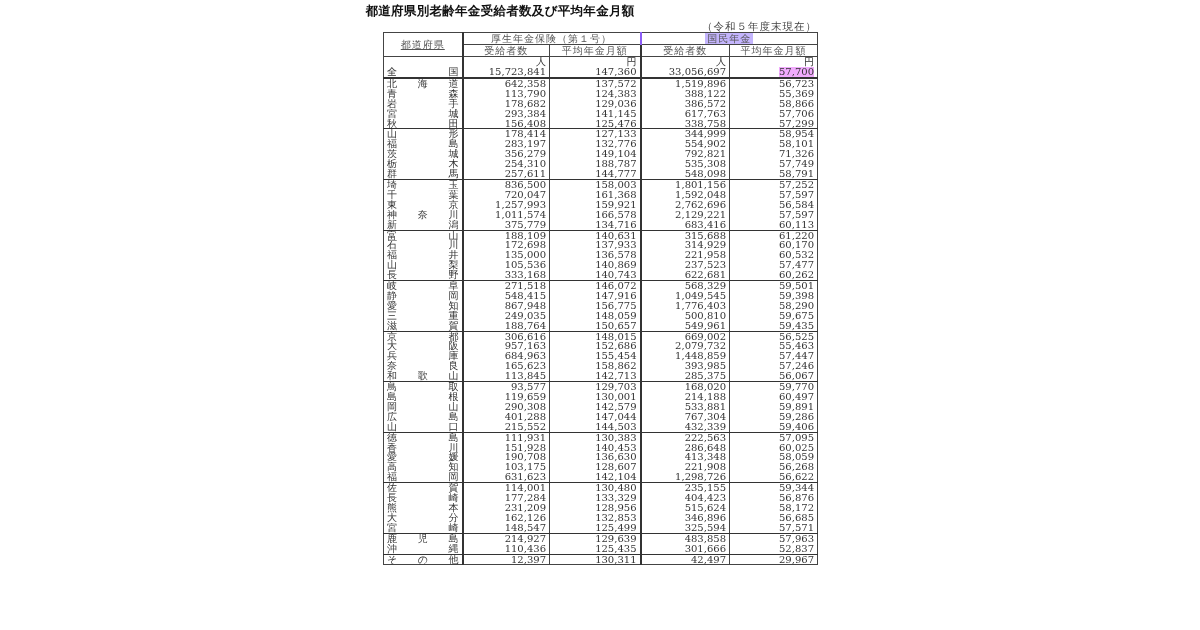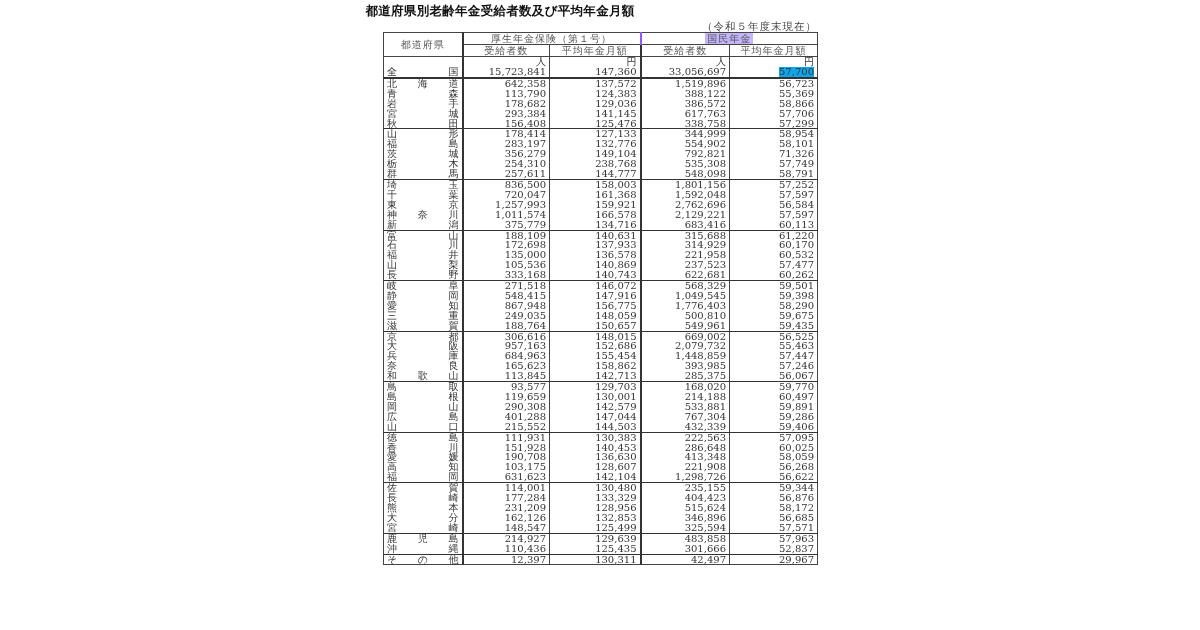--- a/index.html
+++ b/index.html
@@ -8,33 +8,33 @@
   .title { position:absolute; left:0; width:1000px; top:3px; text-align:center;
            font-family:"DejaVu Sans","Liberation Sans",sans-serif; font-weight:bold;
            font-size:12.5px; color:#111; letter-spacing:0.3px; }
   .asof { position:absolute; right:383px; top:20px; font-size:10.5px; color:#444; letter-spacing:1px; }
   table { position:absolute; left:383px; top:32px; width:434px; border-collapse:collapse;
           table-layout:fixed; font-size:10px; line-height:9.9px; }
   col.c0 { width:79px; } col.c1 { width:87px; } col.c2 { width:91px; }
   col.c3 { width:89px; } col.c4 { width:88px; }
   th, td { padding:0 3px; white-space:nowrap; overflow:hidden; }
   thead th { font-weight:normal; color:#555; border:1px solid #444; height:11px; letter-spacing:1px; }
-  thead th.pref-h { border-right:2px solid #333; vertical-align:middle; }
+  thead th.pref-h { border-right:2px solid #333; vertical-align:middle;text-decoration:underline; }
   .hl { background:#c4b5fd; padding:8px 2px; }
   td.pref { border-left:1px solid #444; border-right:2px solid #333; }
   td.num { text-align:right; border-right:1px solid #444; }
   td.num.thick { border-right:2px solid #333; }
   td.num.last { border-right:1px solid #444; }
   tr.unit td { height:10px; }
   tr.grp-end td { border-bottom:1.5px solid #333; }
   tr.national td { border-bottom:2px solid #333; }
   tr.final td { border-bottom:1px solid #444; }
   .pname { display:flex; justify-content:space-between; }
   .pname span { display:inline-block; }
-  .yl { background:#0ea5e9; }
+  .yl { background:#f0abfc; }
   tbody tr td { height:9.9px; }
 </style>
 </head>
 <body>
 
 <div class="title">都道府県別老齢年金受給者数及び平均年金月額</div>
 <div class="asof">（令和５年度末現在）</div>
 
 <table>
   <colgroup>
@@ -175,21 +175,21 @@
         <td class="num last">71,326</td>
       </tr>
       <tr>
         <td class="pref">
           <div class="pname">
             <span>栃</span>
             <span>木</span>
           </div>
         </td>
         <td class="num">254,310</td>
-        <td class="num thick">238,768</td>
+        <td class="num thick">188,787</td>
         <td class="num">535,308</td>
         <td class="num last">57,749</td>
       </tr>
       <tr class="grp-end">
         <td class="pref">
           <div class="pname">
             <span>群</span>
             <span>馬</span>
           </div>
         </td>

